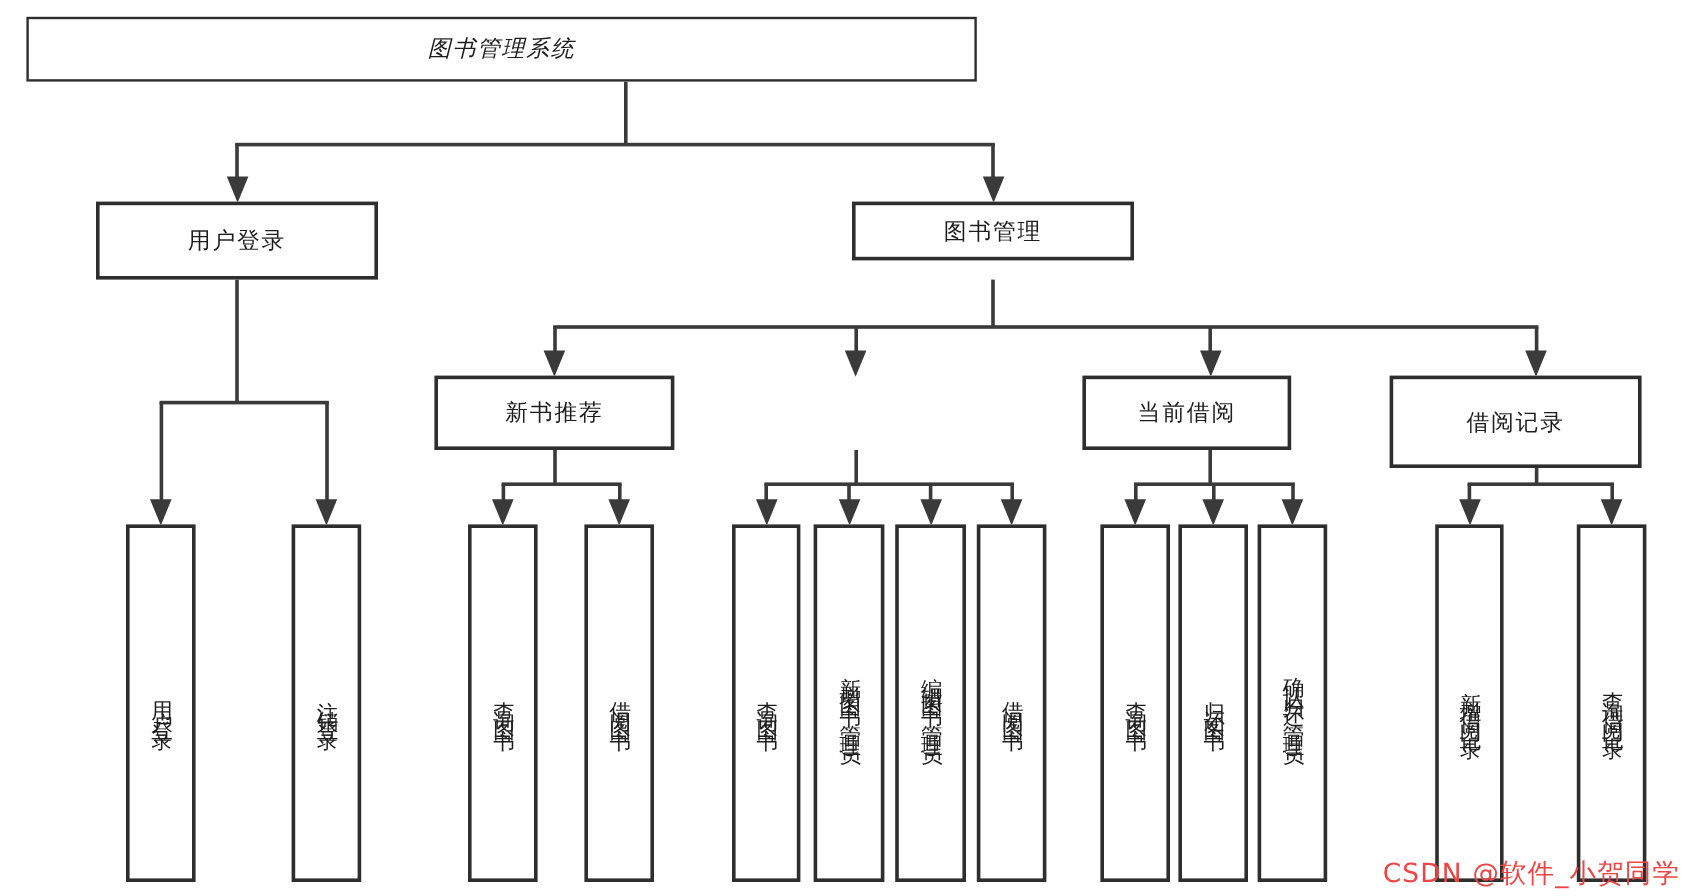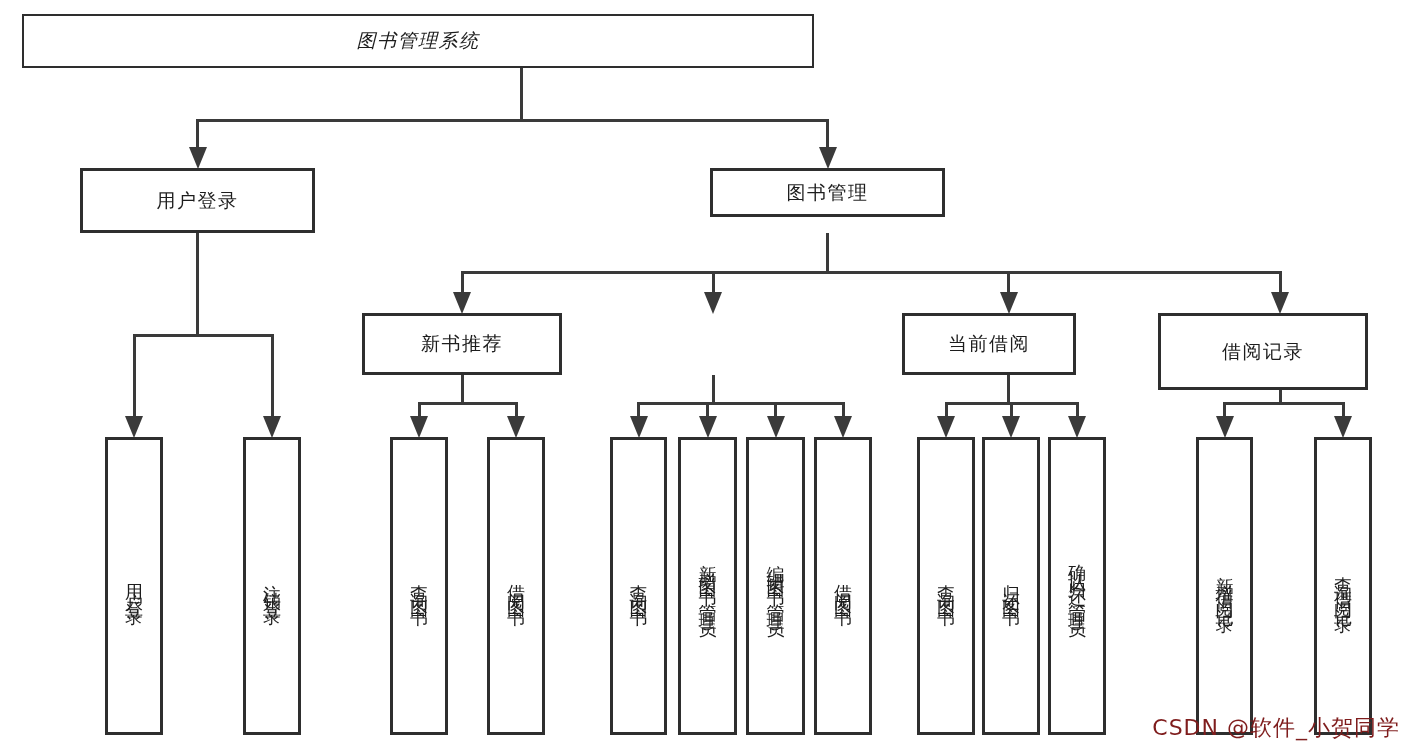--- a/index.html
+++ b/index.html
@@ -27,21 +27,21 @@
 
   .cline { position: absolute; background: #3a3a3a; z-index: 1; }
   .carrow {
     position: absolute; width: 0; height: 0; z-index: 1;
     border-left: 9px solid transparent; border-right: 9px solid transparent;
     border-top: 22px solid #3a3a3a;
   }
 
   .watermark {
     position: absolute; top: 713px; right: 5px;
-    font-size: 22px; color: #7f1d1d; letter-spacing: 1px;
+    font-size: 22px; color: #ef4444; letter-spacing: 1px;
     z-index: 5; white-space: nowrap;
   }
 </style>
 </head>
 <body>
 
 <div class="canvas">
 
   <div class="node root" style="left:22px; top:14px; width:792px; height:54px;font-style:italic;">
     <span class="lbl">图书管理系统</span>

